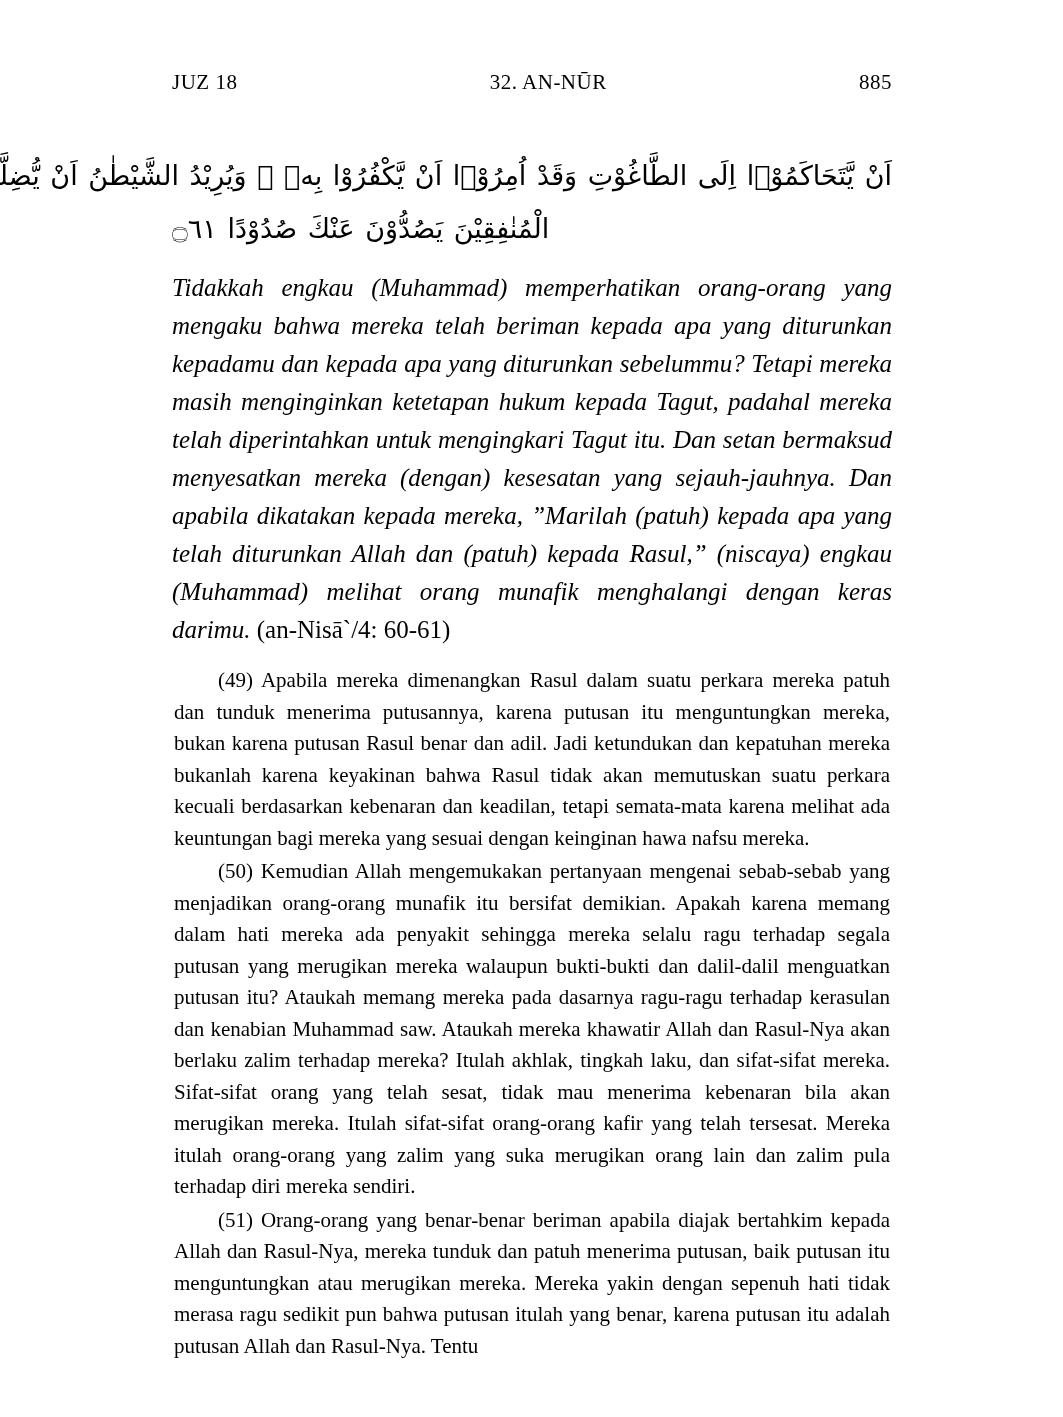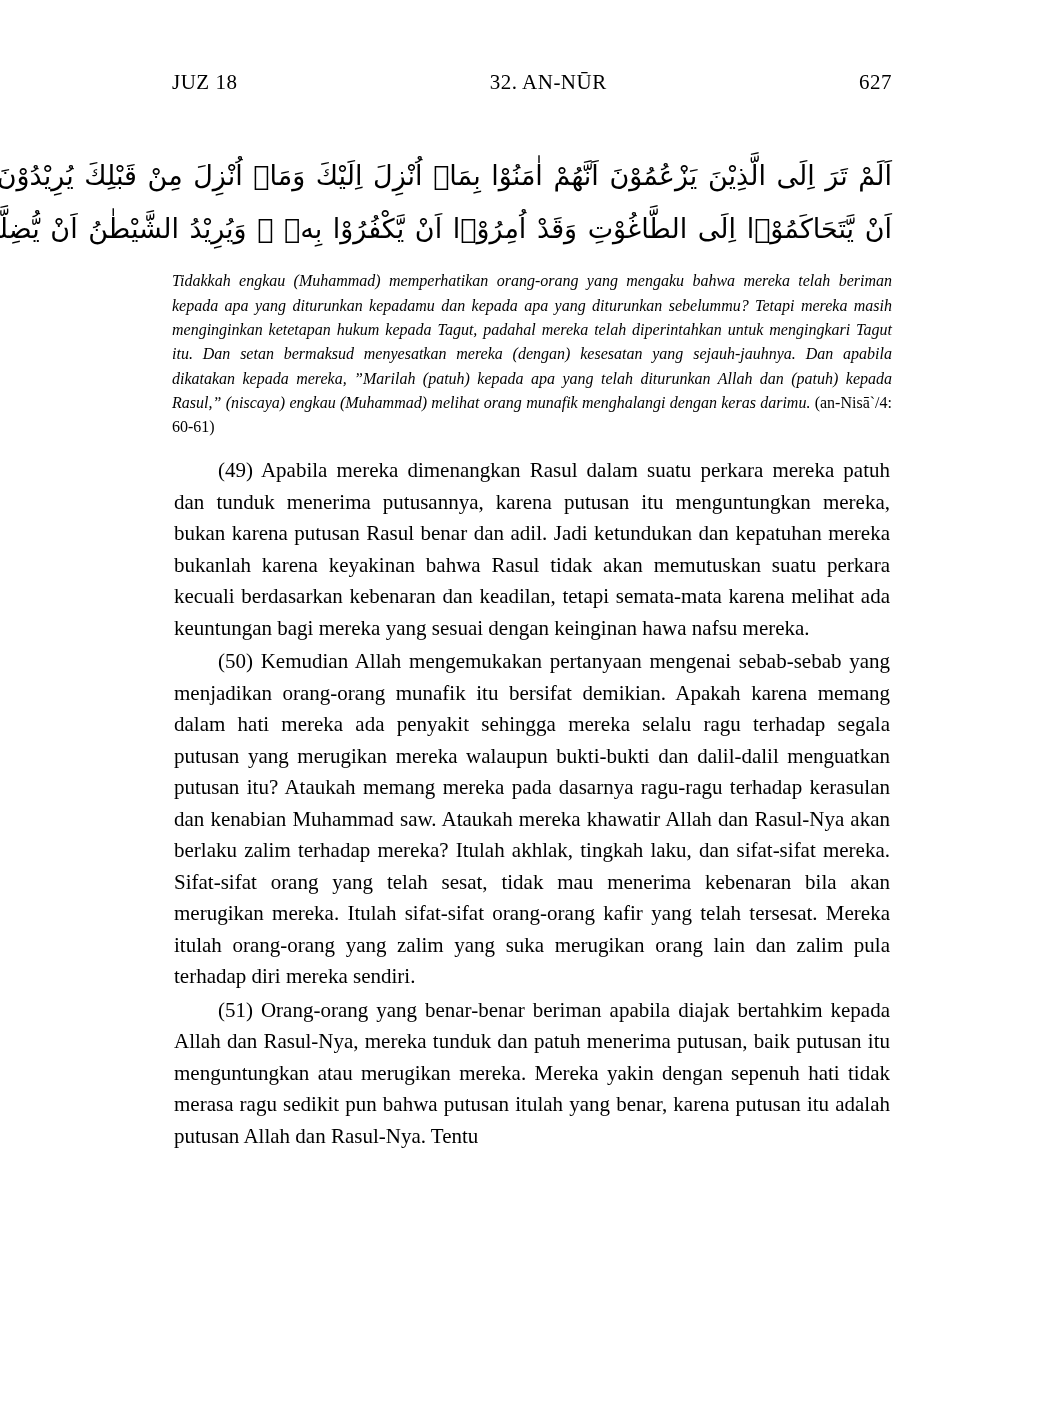--- a/index.html
+++ b/index.html
@@ -57,21 +57,21 @@
     display: block;
     white-space: nowrap;
   }
   .arabic-line.last {
     text-align: left;
     direction: rtl;
   }
 
   .translation {
     font-style: italic;
-    font-size: 16px;
+    font-size: 25px;
     line-height: 1.52;
     text-align: justify;
     text-justify: inter-word;
     margin-top: 12px;
     margin-bottom: 16px;
   }
   .translation .ref {
     font-style: normal;
   }
 
@@ -85,28 +85,28 @@
   }
 </style>
 </head>
 <body>
 
 <div class="page">
 
   <div class="header">
     <span class="juz">JUZ 18</span>
     <span class="surah">32. AN-NŪR</span>
-    <span class="pageno">627</span>
+    <span class="pageno">885</span>
   </div>
 
   <div class="content">
 
     <div class="arabic-block">
-      <span class="arabic-line">اَلَمْ تَرَ اِلَى الَّذِيْنَ يَزْعُمُوْنَ اَنَّهُمْ اٰمَنُوْا بِمَاۤ اُنْزِلَ اِلَيْكَ وَمَاۤ اُنْزِلَ مِنْ قَبْلِكَ يُرِيْدُوْنَ</span>
       <span class="arabic-line">اَنْ يَّتَحَاكَمُوْۤا اِلَى الطَّاغُوْتِ وَقَدْ اُمِرُوْۤا اَنْ يَّكْفُرُوْا بِهٖ ۚ وَيُرِيْدُ الشَّيْطٰنُ اَنْ يُّضِلَّهُمْ</span>
+      <span class="arabic-line last">الْمُنٰفِقِيْنَ يَصُدُّوْنَ عَنْكَ صُدُوْدًا ۝٦١</span>
     </div>
 
     <div class="translation">
       <span>Tidakkah engkau (Muhammad) memperhatikan orang-orang yang mengaku bahwa mereka telah beriman kepada apa yang diturunkan kepadamu dan kepada apa yang diturunkan sebelummu? Tetapi mereka masih menginginkan ketetapan hukum kepada Tagut, padahal mereka telah diperintahkan untuk mengingkari Tagut itu. Dan setan bermaksud menyesatkan mereka (dengan) kesesatan yang sejauh-jauhnya. Dan apabila dikatakan kepada mereka, ”Marilah (patuh) kepada apa yang telah diturunkan Allah dan (patuh) kepada Rasul,” (niscaya) engkau (Muhammad) melihat orang munafik menghalangi dengan keras darimu. </span><span class="ref">(an-Nisā`/4: 60-61)</span>
     </div>
 
     <p class="para">(49) Apabila mereka dimenangkan Rasul dalam suatu perkara mereka patuh dan tunduk menerima putusannya, karena putusan itu menguntungkan mereka, bukan karena putusan Rasul benar dan adil. Jadi ketundukan dan kepatuhan mereka bukanlah karena keyakinan bahwa Rasul tidak akan memutuskan suatu perkara kecuali berdasarkan kebenaran dan keadilan, tetapi semata-mata karena melihat ada keuntungan bagi mereka yang sesuai dengan keinginan hawa nafsu mereka.</p>
     <p class="para">(50) Kemudian Allah mengemukakan pertanyaan mengenai sebab-sebab yang menjadikan orang-orang munafik itu bersifat demikian. Apakah karena memang dalam hati mereka ada penyakit sehingga mereka selalu ragu terhadap segala putusan yang merugikan mereka walaupun bukti-bukti dan dalil-dalil menguatkan putusan itu? Ataukah memang mereka pada dasarnya ragu-ragu terhadap kerasulan dan kenabian Muhammad saw. Ataukah mereka khawatir Allah dan Rasul-Nya akan berlaku zalim terhadap mereka? Itulah akhlak, tingkah laku, dan sifat-sifat mereka. Sifat-sifat orang yang telah sesat, tidak mau menerima kebenaran bila akan merugikan mereka. Itulah sifat-sifat orang-orang kafir yang telah tersesat. Mereka itulah orang-orang yang zalim yang suka merugikan orang lain dan zalim pula terhadap diri mereka sendiri.</p>
     <p class="para">(51) Orang-orang yang benar-benar beriman apabila diajak bertahkim kepada Allah dan Rasul-Nya, mereka tunduk dan patuh menerima putusan, baik putusan itu menguntungkan atau merugikan mereka. Mereka yakin dengan sepenuh hati tidak merasa ragu sedikit pun bahwa putusan itulah yang benar, karena putusan itu adalah putusan Allah dan Rasul-Nya. Tentu</p>
 

